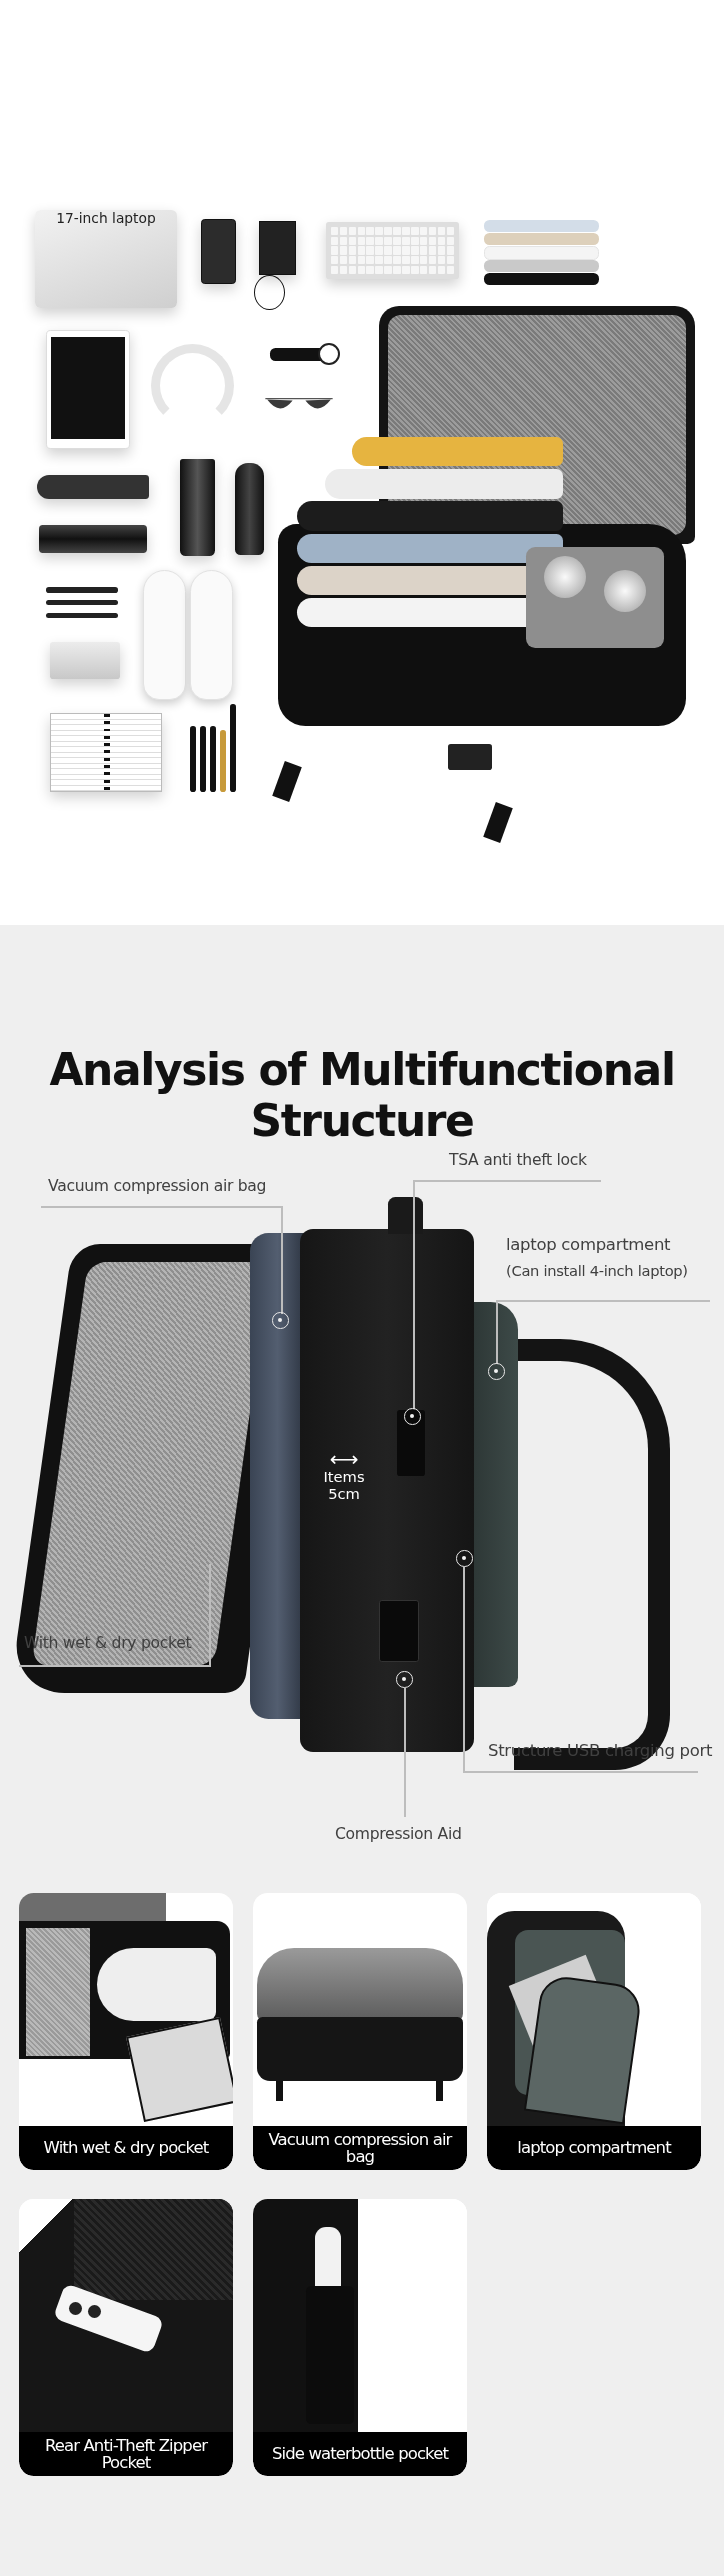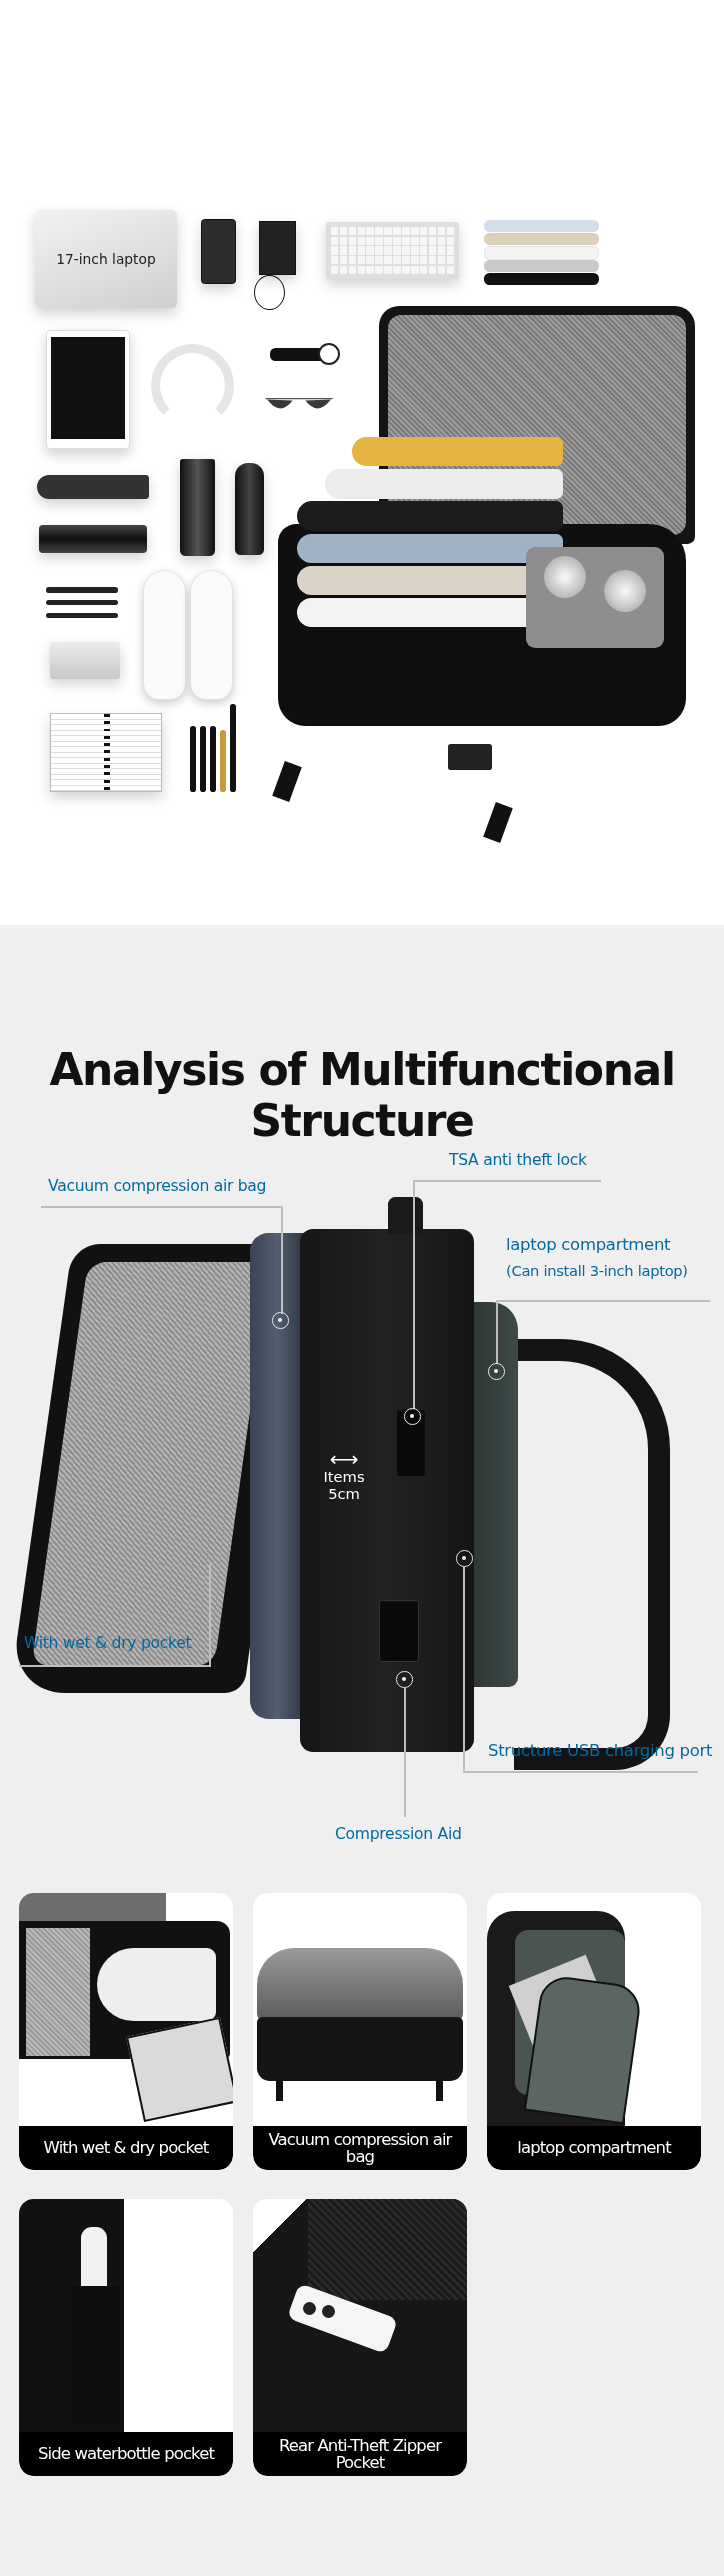--- a/index.html
+++ b/index.html
@@ -6,21 +6,21 @@
   html, body { width: 724px; background: #efefef; }
   body { font-family: "DejaVu Sans", sans-serif; color: #111; position: relative; height: 2576px; overflow: hidden; }
 
   
   .sec1 { position: absolute; left: 0; top: 0; width: 724px; height: 925px; background: #ffffff; }
   .sec-title { position: absolute; left: 0; width: 724px; text-align: center; font-family: "DejaVu Sans", sans-serif; font-weight: bold; color: #111; letter-spacing: -1.4px; }
   .sec1 .sec-title { top: 117px; font-size: 35px; }
   .item { position: absolute; }
   .shadow { box-shadow: 0 5.5px 13px rgba(0,0,0,0.18); }
 
-  .laptop { left: 35px; top: 210px; width: 142px; height: 98px; border-radius: 5.5px; background: linear-gradient(160deg,#f2f2f2,#cfcfcf); display:flex; align-items:center; justify-content:center; }
+  .laptop { left: 35px; top: 210px; width: 142px; height: 98px; border-radius: 5.5px; background: linear-gradient(160deg,#f2f2f2,#cfcfcf); display:flex; align-items:flex-start; justify-content:center; }
   .laptop span { font-size: 13.8px; color: #222; }
   .phone { left: 201px; top: 219px; width: 35px; height: 65px; border-radius: 3.7px; background: #2c2c2c; border: 1.8px solid #111; }
   .hdd { left: 259px; top: 221px; width: 37px; height: 54px; background: #222; border: 1.8px solid #111; }
   .cable { left: 254px; top: 275px; width: 31px; height: 35px; border: 1.8px solid #111; border-radius: 50%; }
   .keyboard { left: 326px; top: 222px; width: 133px; height: 57px; background: #dedede; border-radius: 2.8px; padding: 4.6px; display:grid; grid-template-columns: repeat(14, 1fr); gap: 1.8px; }
   .keyboard i { background:#f6f6f6; border-radius:0.9px; }
   .clothes { left: 484px; top: 220px; width: 115px; height: 66px; display:flex; flex-direction:column; }
   .clothes i { flex:1; border-radius: 5.5px; margin-bottom: 0.9px; }
   .tablet { left: 46px; top: 330px; width: 84px; height: 119px; border-radius: 4.6px; background: #fff; border: 0.9px solid #ddd; padding: 5.5px 3.7px 9.2px; }
   .tablet i { display:block; width:100%; height:100%; background:#111; }
@@ -52,21 +52,21 @@
   .bag-clothes i { flex:1; margin-bottom: 2.8px; border-radius: 16.5px 7.3px 7.3px 16.5px; }
   .bag-gear { position:absolute; left: 266px; top: 252px; width: 138px; height: 101px; background: #8e8e8e; border-radius: 9.2px; }
   .bag-gear b { position:absolute; width:42px; height:42px; border-radius:50%; background: radial-gradient(#fafafa,#9c9c9c); }
   .bag-lock { position:absolute; left: 188px; top: 449px; width: 44px; height: 26px; background:#222; border-radius:2.8px; }
   .bag-strap1 { position:absolute; left: 18.3px; top: 468px; width: 18.3px; height: 37px; background:#111; transform: rotate(20deg); }
   .bag-strap2 { position:absolute; left: 229px; top: 509px; width: 18.3px; height: 37px; background:#111; transform: rotate(20deg); }
 
   
   .sec2 { position: absolute; left: 0; top: 925px; width: 724px; height: 1651px; background: #efefef; }
   .sec2 .sec-title { top: 119px; font-size: 44px; }
-  .label { position: absolute; font-size: 15.6px; color: #0369a1; white-space: nowrap; letter-spacing: -0.3px; }
+  .label { position: absolute; font-size: 15.6px; color: #404040; white-space: nowrap; letter-spacing: -0.3px; }
   .line { position: absolute; background: #bdbdbd; }
   .dot { position: absolute; width: 16.5px; height: 16.5px; border: 1.4px solid #e8e8e8; border-radius: 50%; }
   .dot::after { content:""; position:absolute; left:4.6px; top:4.6px; width:4.6px; height:4.6px; border-radius:50%; background:#f2f2f2; }
   .sb-front { position:absolute; left: 41px; top: 1244px; width: 234px; height: 449px; background:#111; border-radius: 27.5px 22px 18.3px 55px; transform: skewX(-8deg); }
   .sb-front .mesh { position:absolute; left: 18.3px; top: 18.3px; width: 183px; height: 404px; border-radius: 18.3px; background: repeating-linear-gradient(45deg,#b4b4b4 0 1.8px,#8f8f8f 1.8px 3.7px); }
   .sb-air { position:absolute; left: 250px; top: 1233px; width: 55px; height: 486px; background: linear-gradient(90deg,#3a4454,#535e70,#2d3542); border-radius: 18.3px 0 0 18.3px; }
   .sb-main { position:absolute; left: 300px; top: 1229px; width: 174px; height: 523px; background: linear-gradient(90deg,#161616,#222,#151515); border-radius: 13px; }
   .sb-handle { position:absolute; left: 388px; top: 1197px; width: 35px; height: 37px; background:#1a1a1a; border-radius: 7.3px 7.3px 0 0; }
   .sb-lock { position:absolute; left: 397px; top: 1410px; width: 27.5px; height: 66px; background:#0a0a0a; border-radius: 2.8px; }
   .sb-usb { position:absolute; left: 379px; top: 1600px; width: 40px; height: 62px; background:#0a0a0a; border: 1.8px solid #333; border-radius: 2.8px; }
@@ -254,21 +254,21 @@
   <div class="line" style="left:41px;top:1206px;width:241px;height:1.8px;"></div>
   <div class="line" style="left:281px;top:1206px;width:1.8px;height:108px;"></div>
   <div class="dot" style="left:272px;top:1312px;"></div>
 
   <div class="label" style="left:449px;top:1151px;">TSA anti theft lock</div>
   <div class="line" style="left:413px;top:1180px;width:188px;height:1.8px;"></div>
   <div class="line" style="left:413px;top:1180px;width:1.8px;height:229px;"></div>
   <div class="dot" style="left:404px;top:1408px;"></div>
 
   <div class="label" style="left:506px;top:1235px;font-size:16.5px;">laptop compartment</div>
-  <div class="label" style="left:506px;top:1262px;font-size:14.7px;">(Can install 3-inch laptop)</div>
+  <div class="label" style="left:506px;top:1262px;font-size:14.7px;">(Can install 4-inch laptop)</div>
   <div class="line" style="left:496px;top:1300px;width:214px;height:1.8px;"></div>
   <div class="line" style="left:496px;top:1300px;width:1.8px;height:64px;"></div>
   <div class="dot" style="left:488px;top:1363px;"></div>
 
   <div class="label" style="left:24px;top:1634px;">With wet &amp; dry pocket</div>
   <div class="line" style="left:19px;top:1665px;width:192px;height:1.8px;"></div>
   <div class="line" style="left:209px;top:1564px;width:1.8px;height:103px;"></div>
 
   <div class="dot" style="left:456px;top:1550px;"></div>
   <div class="line" style="left:463px;top:1566px;width:1.8px;height:206px;"></div>
@@ -304,30 +304,30 @@
   <div class="card">
     <div class="photo" style="background:#fff;">
       <div style="position:absolute;left:0;top:18.3px;width:138px;height:215px;background:#1a1a1a;border-radius:27.5px 27.5px 0 0;"></div>
       <div style="position:absolute;left:27.5px;top:37px;width:110px;height:165px;background:#4a5553;border-radius:13px;"></div>
       <div style="position:absolute;left:41px;top:73px;width:83px;height:119px;background:#cfcfcf;transform:rotate(-22deg);"></div>
       <div style="position:absolute;left:46px;top:87px;width:101px;height:138px;background:#5b6664;border-radius:27.5px 27.5px 0 0;border:2.8px solid #111;transform:rotate(8deg);"></div>
     </div>
     <div class="caption">laptop compartment</div>
   </div>
   <div class="card">
-    <div class="photo" style="background:#fff;">
-      <div style="position:absolute;left:0;top:0;width:105px;height:233px;background:#111;"></div>
-      <div style="position:absolute;left:62px;top:27.5px;width:26px;height:160px;background:#f2f2f2;border-radius:11px 11px 3.7px 3.7px;"></div>
-      <div style="position:absolute;left:53px;top:87px;width:48px;height:138px;background:#0c0c0c;border-radius:5.5px;"></div>
-    </div>
-    <div class="caption">Side waterbottle pocket</div>
-  </div>
-  <div class="card">
     <div class="photo" style="background:linear-gradient(135deg,#fff 0 12%, #161616 12%);">
       <div style="position:absolute;left:55px;top:0;width:159px;height:101px;background:repeating-linear-gradient(45deg,#2a2a2a 0 2.8px,#1a1a1a 2.8px 5.5px);"></div>
       <div style="position:absolute;left:37px;top:101px;width:105px;height:37px;background:#f5f5f5;border-radius:9.2px;transform:rotate(20deg);"></div>
       <div style="position:absolute;left:50px;top:103px;width:13px;height:13px;border-radius:50%;background:#222;"></div>
       <div style="position:absolute;left:69px;top:106px;width:13px;height:13px;border-radius:50%;background:#222;"></div>
     </div>
     <div class="caption">Rear Anti-Theft Zipper Pocket</div>
   </div>
+  <div class="card">
+    <div class="photo" style="background:#fff;">
+      <div style="position:absolute;left:0;top:0;width:105px;height:233px;background:#111;"></div>
+      <div style="position:absolute;left:62px;top:27.5px;width:26px;height:160px;background:#f2f2f2;border-radius:11px 11px 3.7px 3.7px;"></div>
+      <div style="position:absolute;left:53px;top:87px;width:48px;height:138px;background:#0c0c0c;border-radius:5.5px;"></div>
+    </div>
+    <div class="caption">Side waterbottle pocket</div>
+  </div>
 </div>
 
 
 </body></html>

